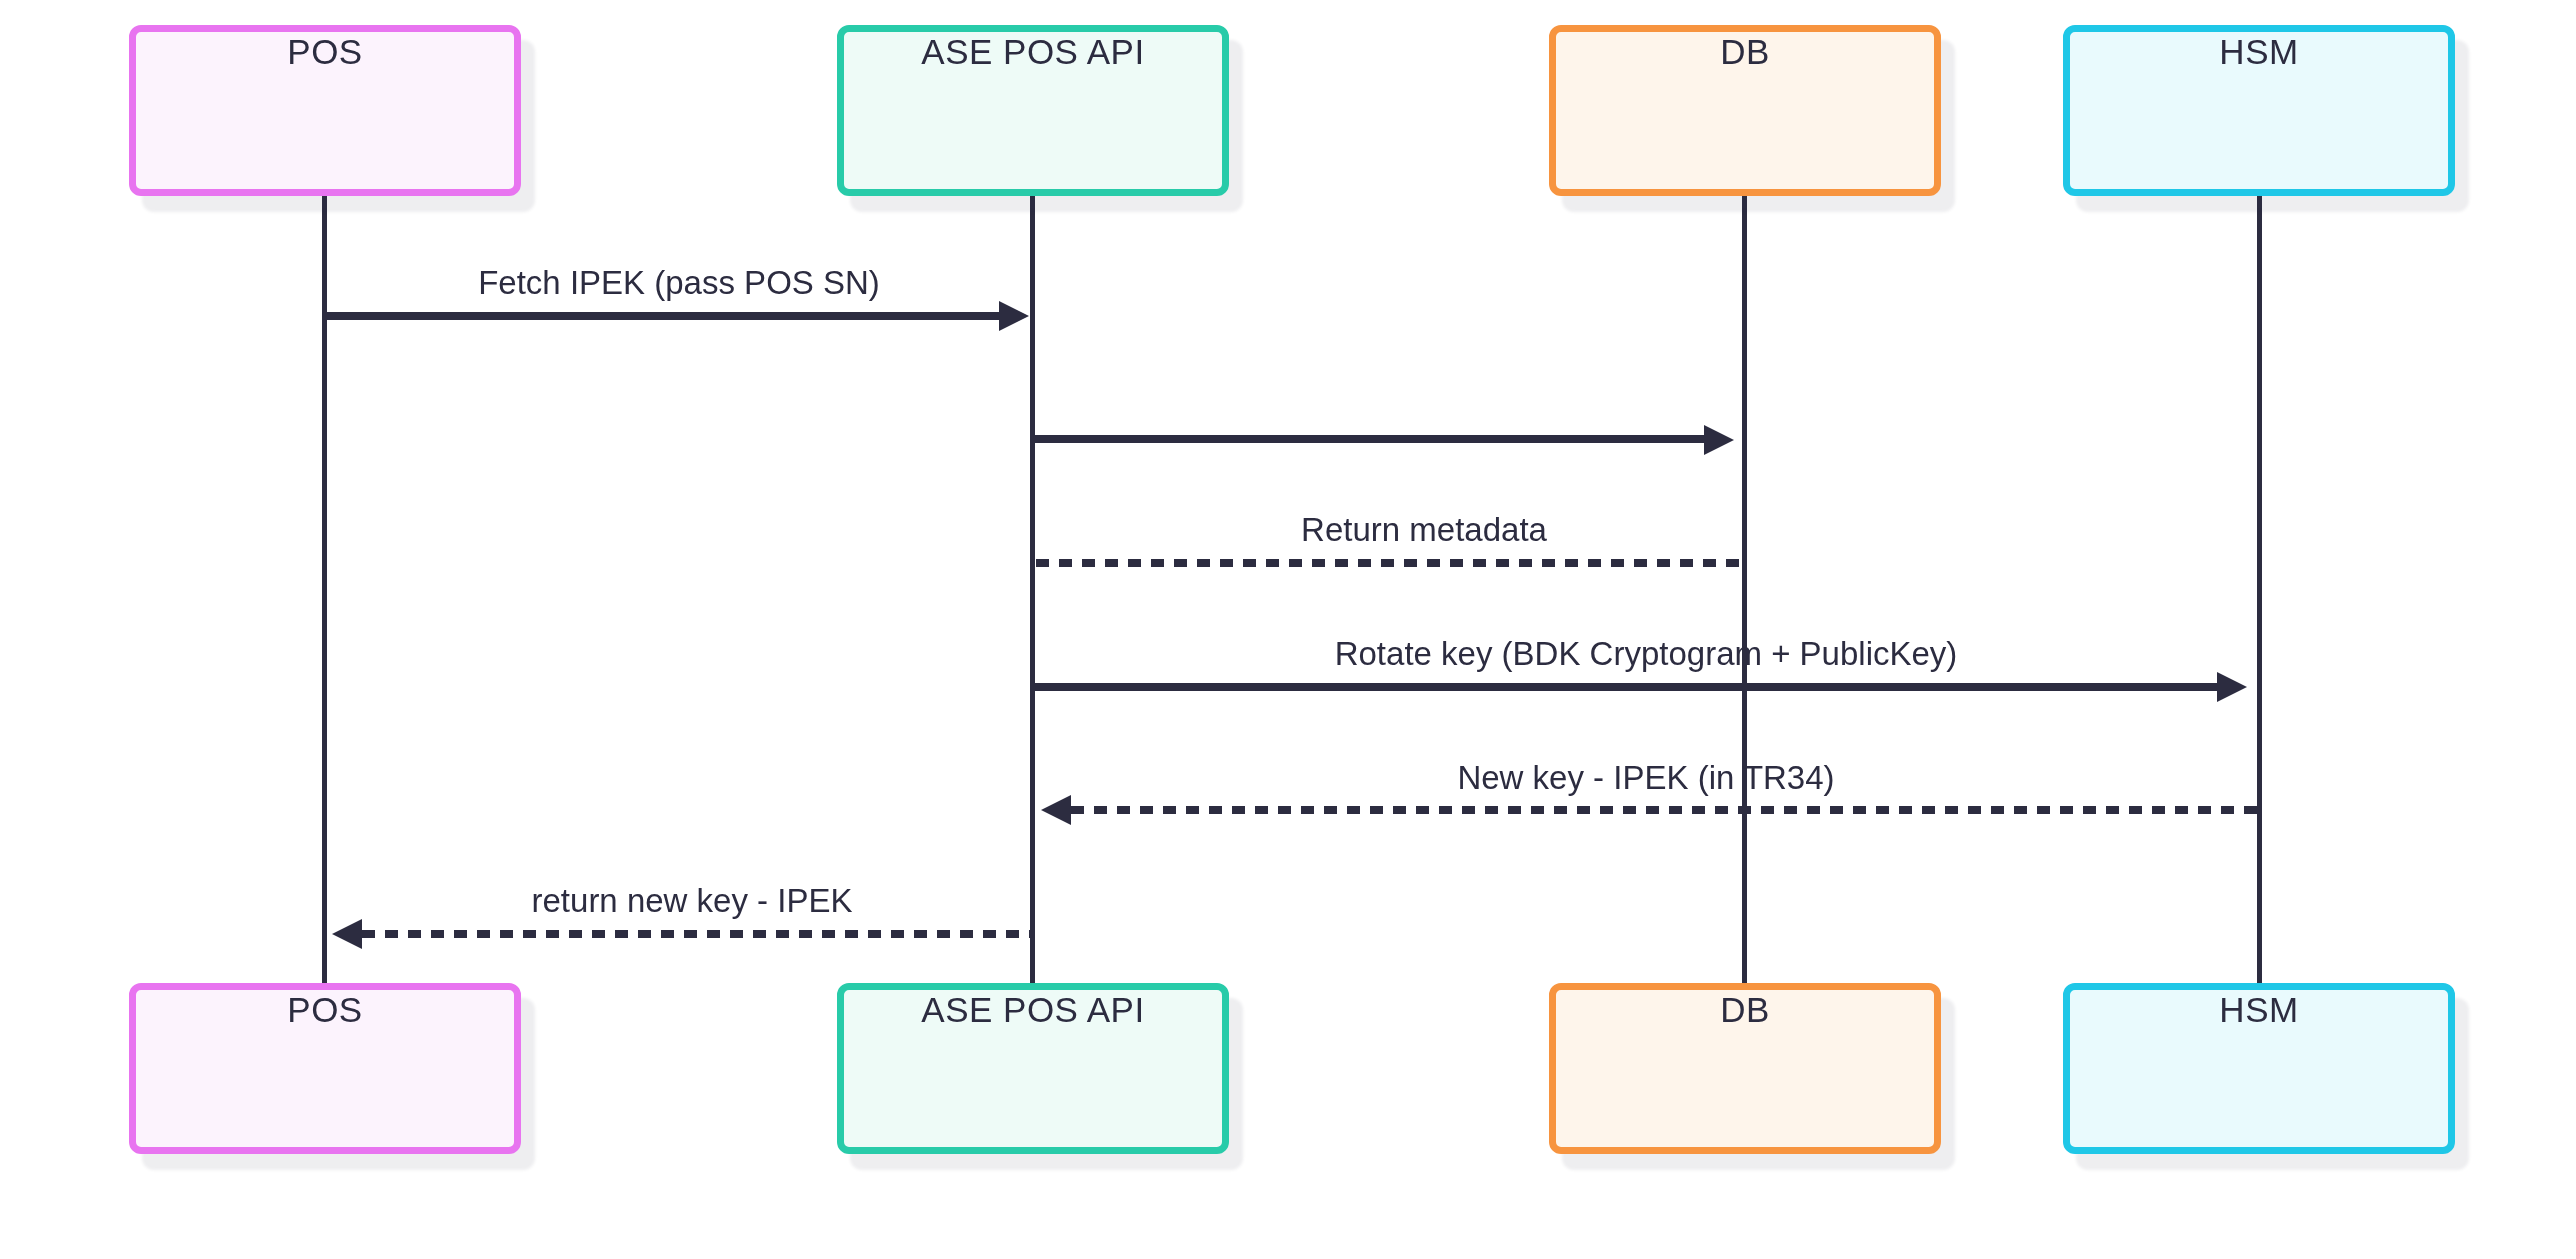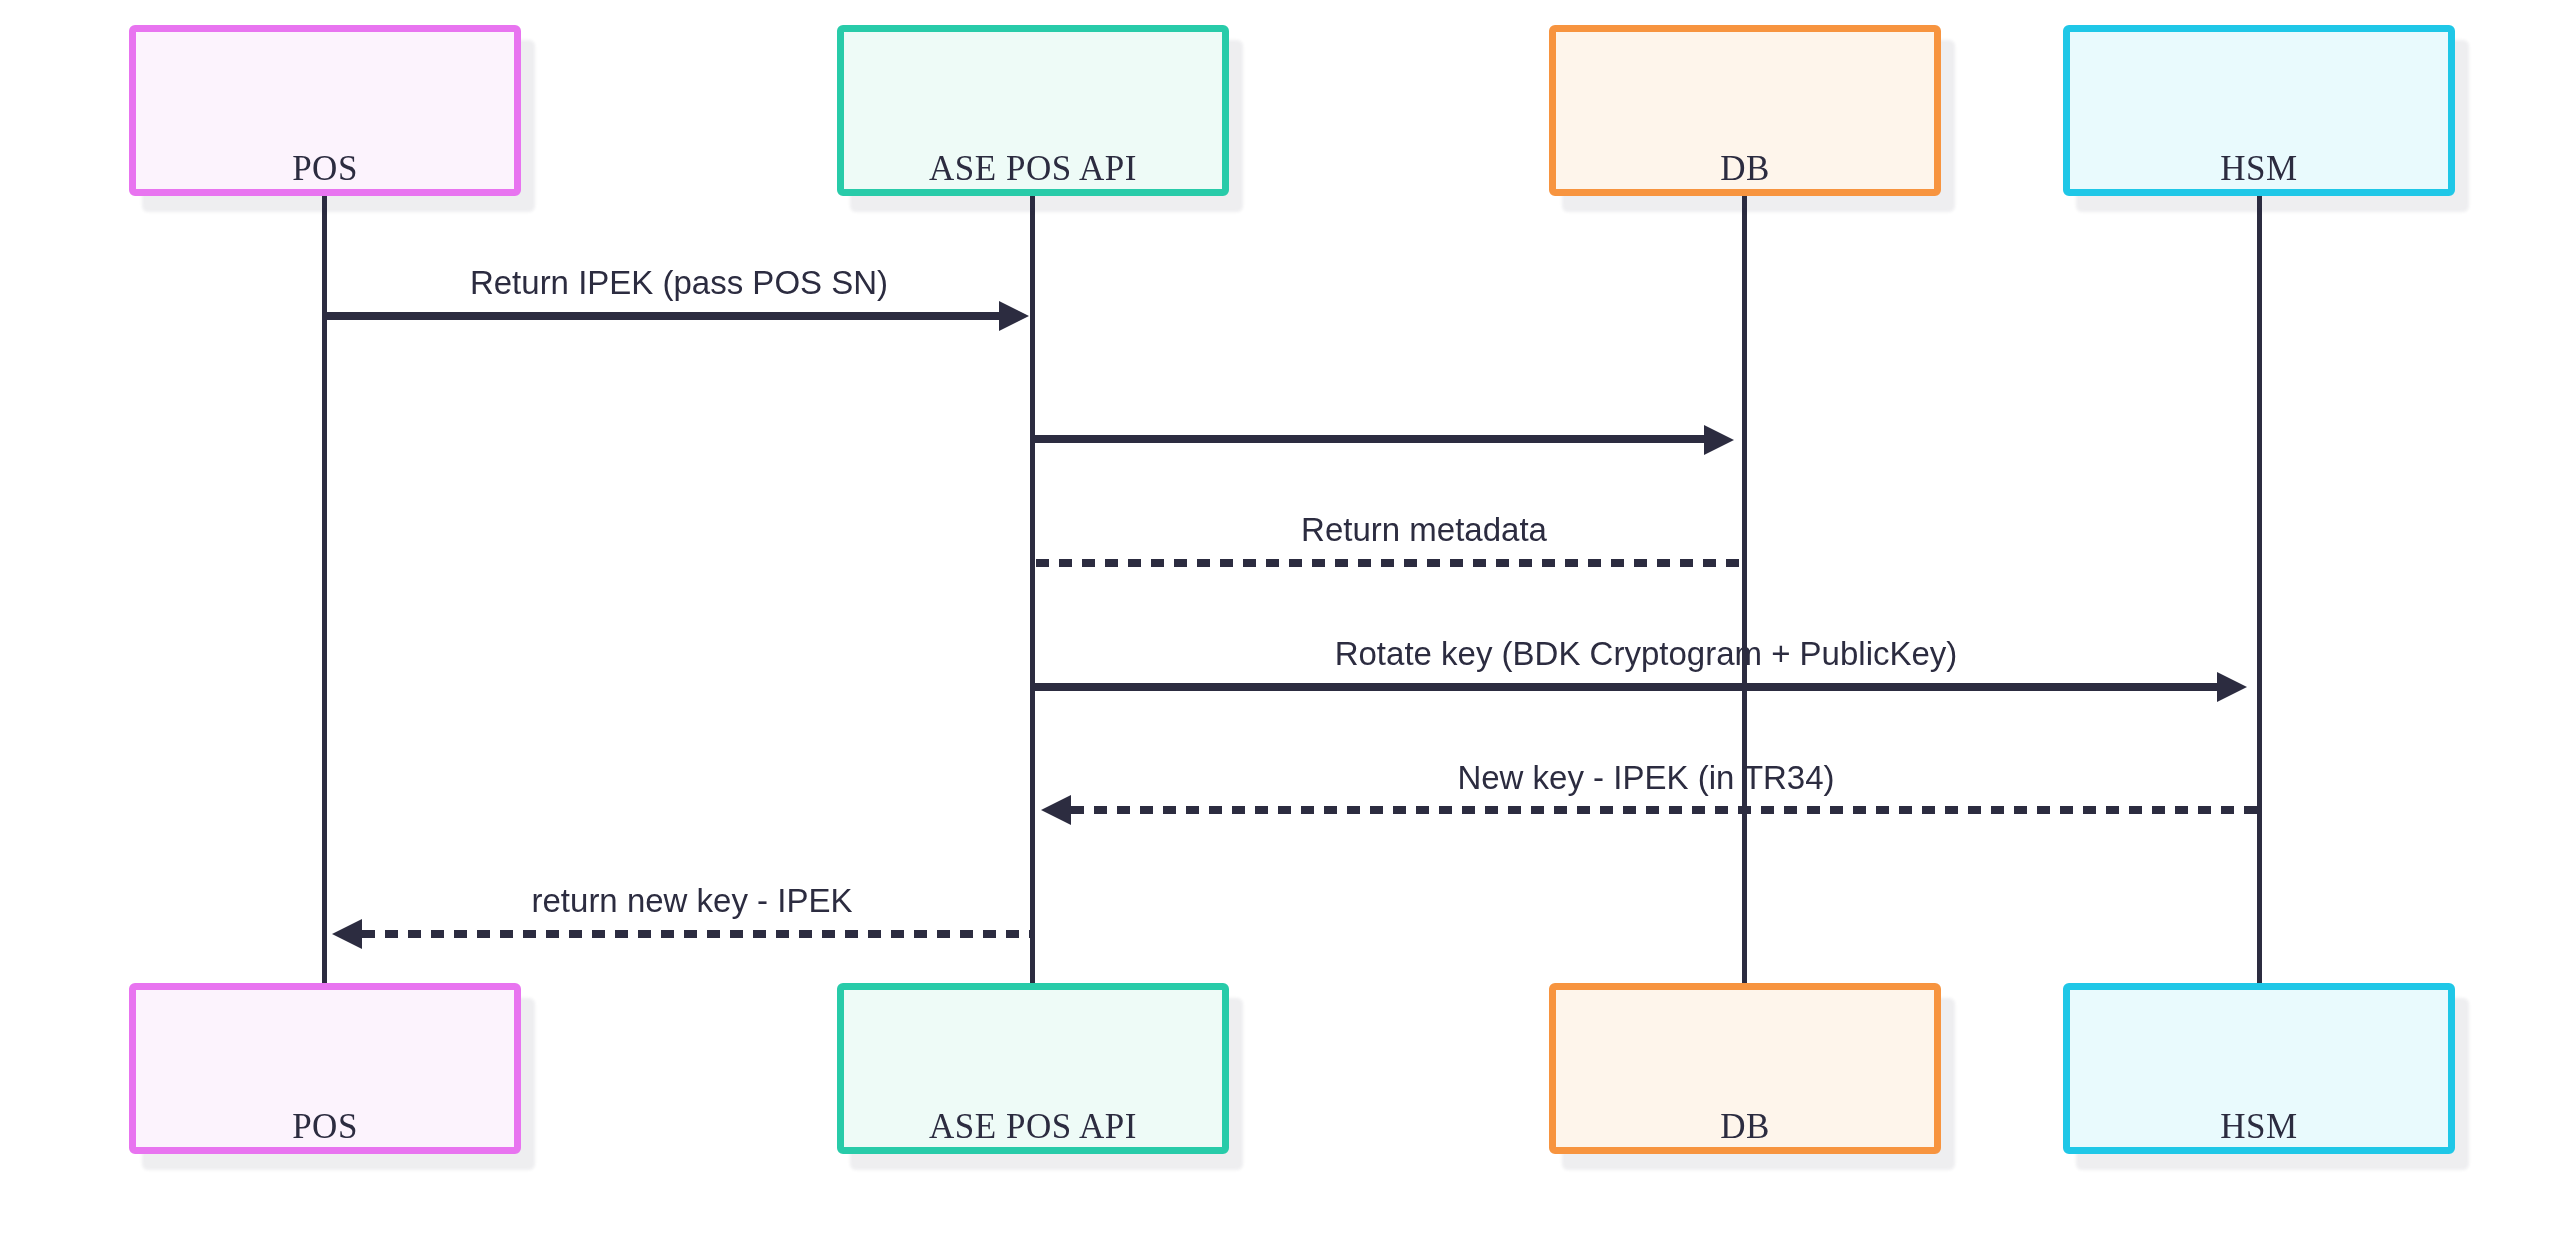--- a/index.html
+++ b/index.html
@@ -23,26 +23,25 @@
   .lifeline{
     position:absolute;
     top:195px;height:790px;width:5.2px;
     background:var(--ink);
   }
   
   .actor{
     position:absolute;
     width:392px;height:171px;
     border:7.2px solid #999;
-    border-radius:6px;
+    border-radius:12px;
     background:#eee;
     box-sizing:border-box;
-    display:flex;align-items:flex-end;justify-content:center;
+    display:flex;align-items:flex-start;justify-content:center;
     box-shadow:13.4px 15.5px 3.1px rgba(44,44,64,0.08);
-    font-family:Liberation Serif, serif;
   }
   .actor.top{top:25px;}
   .actor.bottom{top:983px;}
   .actor .label{
     font-size:35px;
     font-weight:500;
     letter-spacing:0.5px;
     color:var(--ink);
   }
   
@@ -100,21 +99,21 @@
   <div class="actor bottom" style="left: 837px; border-color: rgb(40, 203, 169); background: rgb(238, 251, 247);">
     <span class="label">ASE POS API</span>
   </div>
   <div class="actor bottom" style="left: 1549px; border-color: rgb(247, 148, 63); background: rgb(254, 245, 235);">
     <span class="label">DB</span>
   </div>
   <div class="actor bottom" style="left: 2063px; border-color: rgb(31, 199, 231); background: rgb(233, 250, 253);">
     <span class="label">HSM</span>
   </div>
 
-  <div class="msg-label" style="left:325px;width:708px;top:259px">Return IPEK (pass POS SN)</div>
+  <div class="msg-label" style="left:325px;width:708px;top:259px">Fetch IPEK (pass POS SN)</div>
   <div class="line solid" style="left:325px;width:678px;top:312px"></div>
   <div class="arrow right" style="left:999px;top:301px"></div>
 
   <div class="line solid" style="left:1033px;width:672px;top:435px"></div>
   <div class="arrow right" style="left:1704px;top:425px"></div>
 
   <div class="msg-label" style="left:1068px;width:712px;top:506px">Return metadata</div>
   <div class="line dotted" style="left:1036px;width:708px;top:559px"></div>
 
   <div class="msg-label" style="left:1033px;width:1226px;top:630px">Rotate key (BDK Cryptogram + PublicKey)</div>

